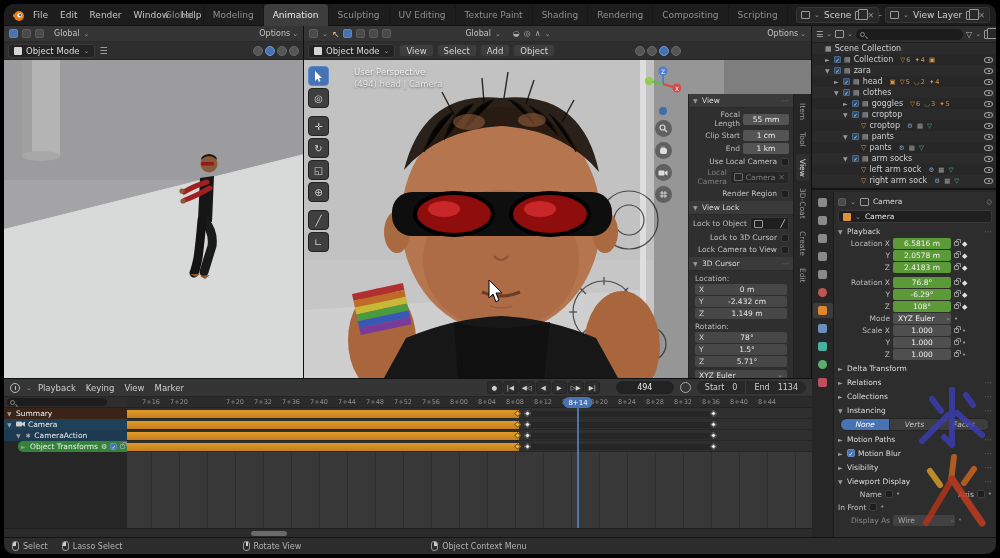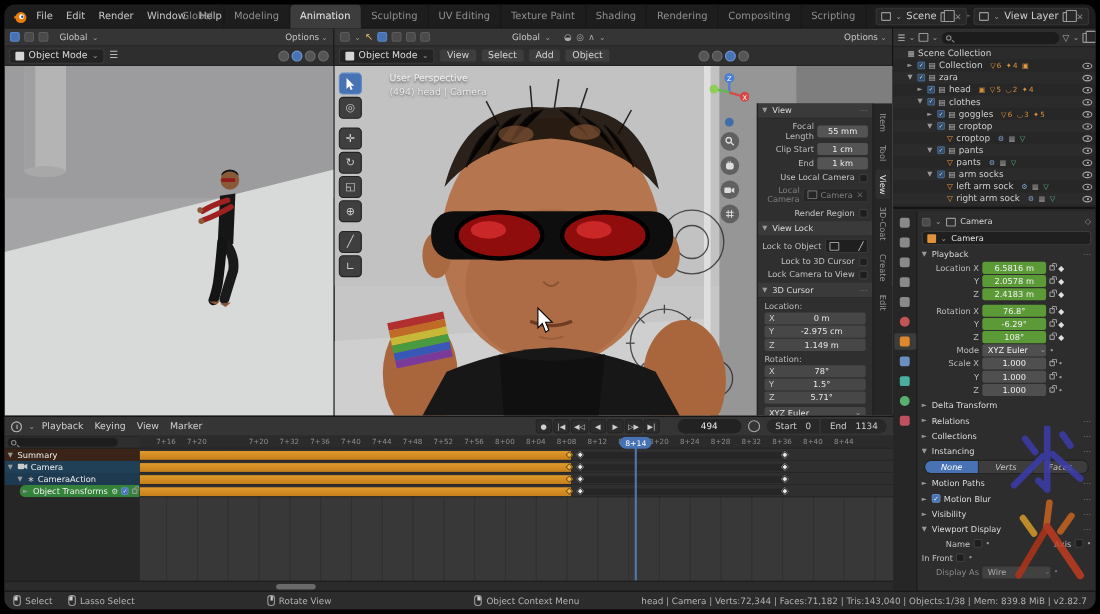--- a/index.html
+++ b/index.html
@@ -496,21 +496,21 @@
               <span style="margin-left:auto;color:#777">⋯</span>
             </div>
         <div class="np-sub">Location:</div>
         <div id="np-cur-loc">
               <div class="axis-row">
                 <span class="axis-l">X</span>
                 <span class="axis-v">0 m</span>
               </div>
               <div class="axis-row">
                 <span class="axis-l">Y</span>
-                <span class="axis-v">-2.975 cm</span>
+                <span class="axis-v">-2.432 cm</span>
               </div>
               <div class="axis-row">
                 <span class="axis-l">Z</span>
                 <span class="axis-v">1.149 m</span>
               </div>
             </div>
         <div class="np-sub">Rotation:</div>
         <div id="np-cur-rot">
               <div class="axis-row">
                 <span class="axis-l">X</span>
@@ -1017,17 +1017,16 @@
           </span>
           <span class="sb-item" style="margin-left: 120px;">
             <span class="mouse m"></span>
             <span>Rotate View</span>
           </span>
           <span class="sb-item" style="margin-left: 130px;">
             <span class="mouse r"></span>
             <span>Object Context Menu</span>
           </span>
         </span>
-    <span id="sb-right">head | Camera | Verts:72,344 | Faces:71,182 | Tris:143,040 | Objects:1/38 | Mem: 839.8 MiB | v2.82.7</span>
   </div>
 
 </div>
 </div>
 
 </body></html>

